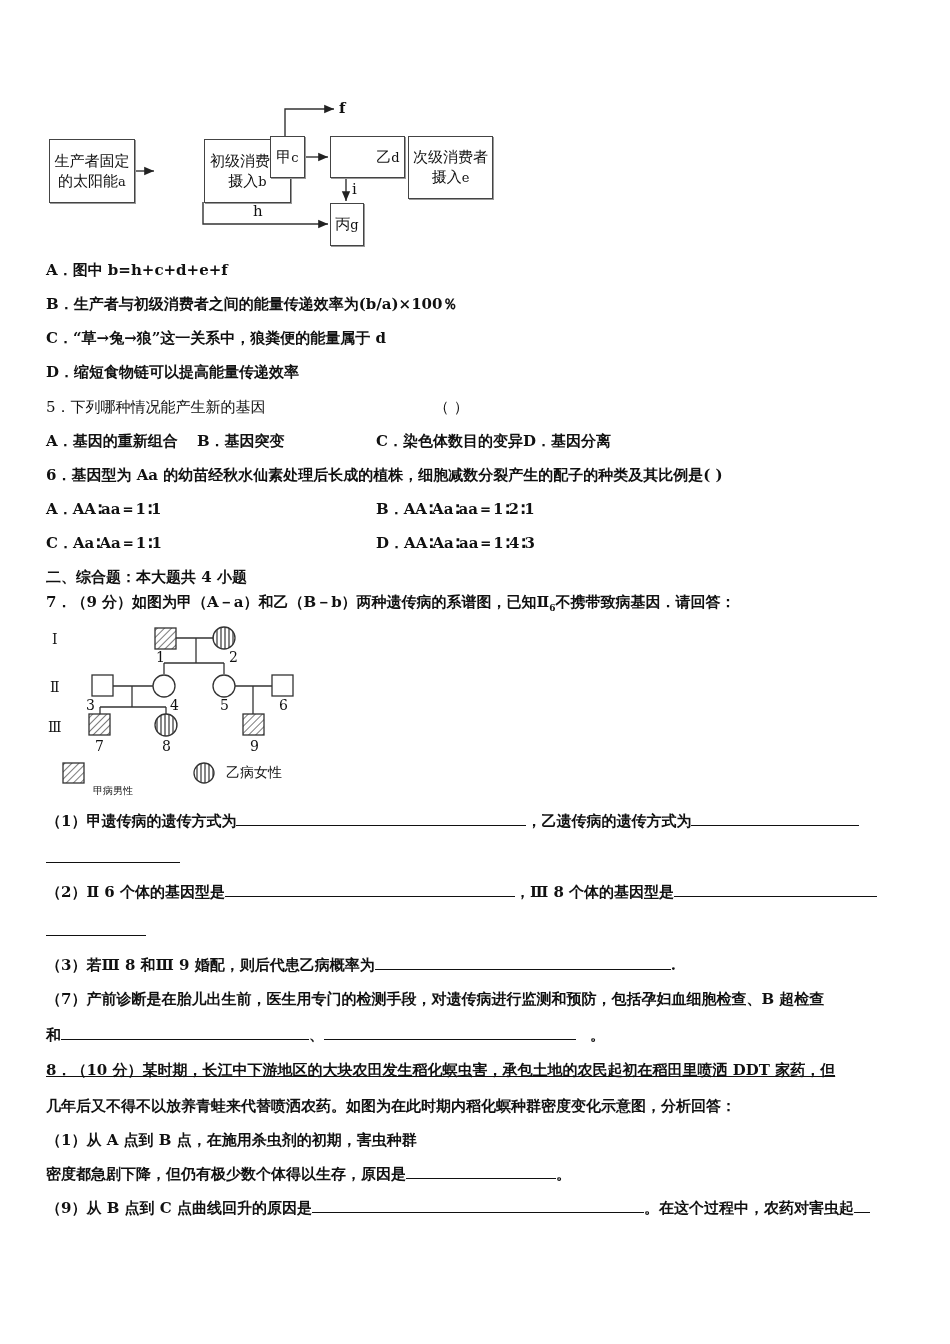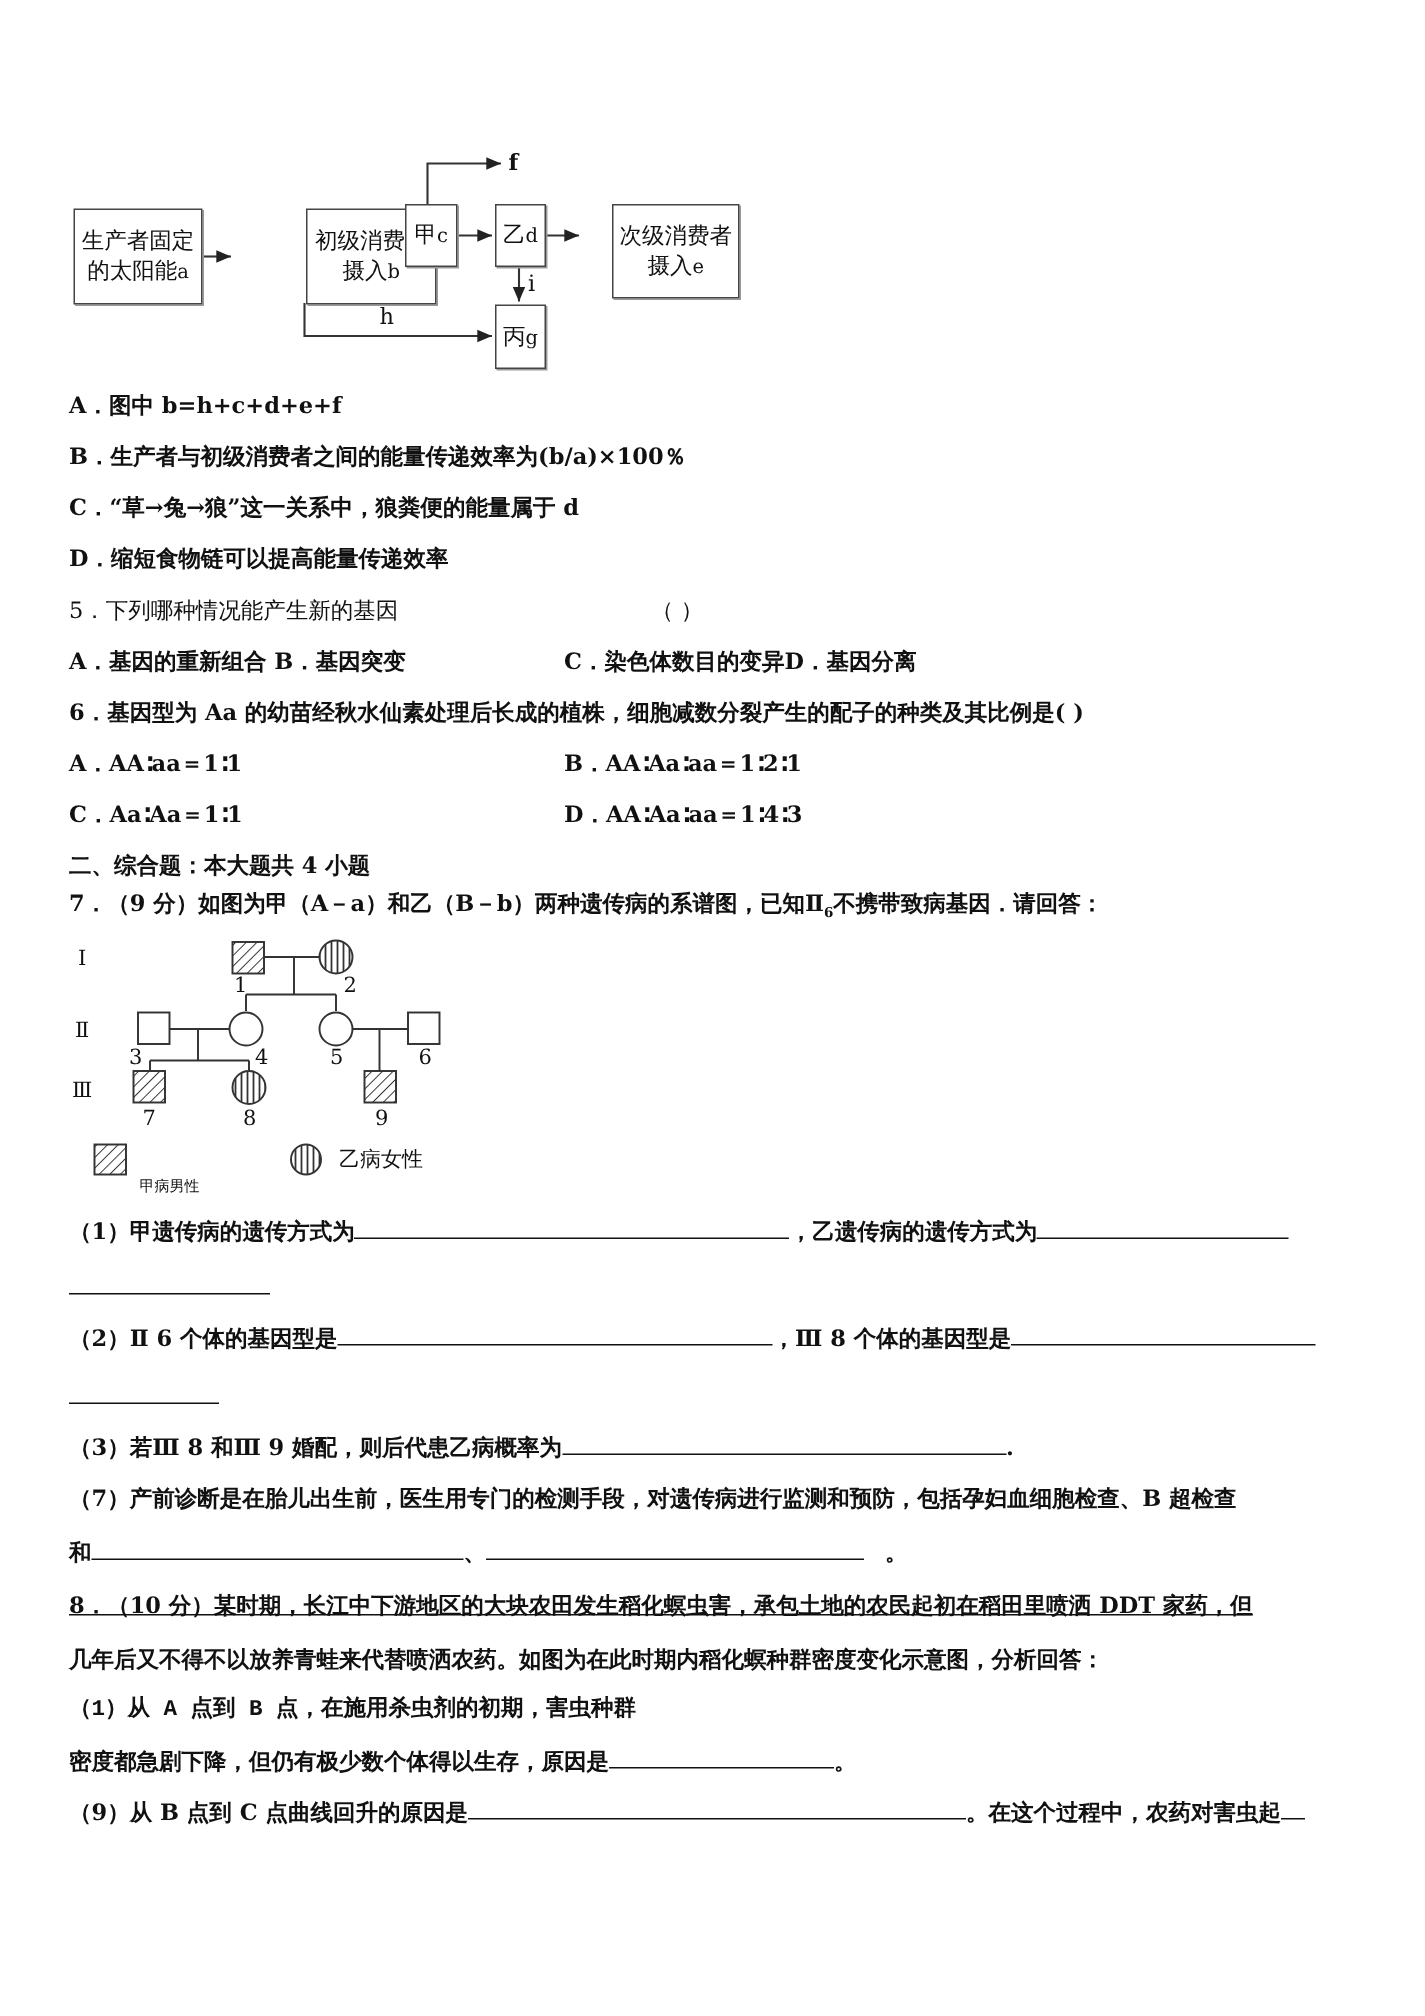--- a/index.html
+++ b/index.html
@@ -39,21 +39,21 @@
 
   <div class="fbox" style="left:49px;top:139px;width:84px;height:62px;">
     <div><span>生产者固定</span><br><span>的太阳能</span><span class="sub">a</span></div>
   </div>
   <div class="fbox" style="left:156px;top:139px;width:85px;height:62px;margin-left:48px;">
     <div><span>初级消费者</span><br><span>摄入</span><span class="sub">b</span></div>
   </div>
   <div class="fbox" style="left:270px;top:136px;width:33px;height:40px;">
     <div><span>甲</span><span class="sub">c</span></div>
   </div>
-  <div class="fbox" style="left:330px;top:136px;width:32px;height:40px;">
+  <div class="fbox" style="left:330px;top:136px;width:32px;height:40px;padding-left:41px;">
     <div><span>乙</span><span class="sub">d</span></div>
   </div>
   <div class="fbox" style="left:408px;top:136px;width:83px;height:61px;">
     <div><span>次级消费者</span><br><span>摄入</span><span class="sub">e</span></div>
   </div>
   <div class="fbox" style="left:330px;top:203px;width:32px;height:41px;">
     <div><span>丙</span><span class="sub">g</span></div>
   </div>
   <div class="lbl b" style="left:339px;top:99px;font-size:15px;">f</div>
   <div class="lbl" style="left:253px;top:202px;font-size:15px;">h</div>
@@ -72,21 +72,21 @@
 <div class="line b" style="top:362px;">
   <span>D．</span><span>缩短食物链可以提高能量传递效率</span>
 </div>
 
 <div class="line" style="top:397px;">
   <span>5．下列哪种情况能产生新的基因</span>
   <span style="position:absolute;left:388px;">（    ）</span>
 </div>
 <div class="line b" style="top:431px;">
   <span><span>A．</span><span>基因的重新组合</span></span>
-  <span style=""><span>B．</span><span>基因突变</span></span>
+  <span style="margin-left:14px;"><span>B．</span><span>基因突变</span></span>
   <span style="position:absolute;left:330px;"><span>C．</span><span>染色体数目的变异</span><span>D．</span><span>基因分离</span></span>
 </div>
 
 <div class="line b" style="top:465px;">6．基因型为 Aa 的幼苗经秋水仙素处理后长成的植株，细胞减数分裂产生的配子的种类及其比例是(        )</div>
 <div class="line b" style="top:499px;">
   <span>A．</span><span>AA∶aa＝1∶1</span>
 </div>
 <div class="line b" style="top:499px;left:376px;">
   <span>B．</span><span>AA∶Aa∶aa＝1∶2∶1</span>
 </div>
@@ -173,19 +173,19 @@
   <span>（3）若Ⅲ 8 和Ⅲ 9 婚配，则后代患乙病概率为</span><span class="blank" style="width:296px;"></span><span>.</span>
 </div>
 
 <div class="line b" style="top:989px;">（7）产前诊断是在胎儿出生前，医生用专门的检测手段，对遗传病进行监测和预防，包括孕妇血细胞检查、B 超检查</div>
 <div class="line b" style="top:1025px;">
   <span>和</span><span class="blank" style="width:248px;"></span><span>、</span><span class="blank" style="width:252px;"></span><span style="margin-left:14px;">。</span>
 </div>
 
 <div class="line b" style="top:1060px;text-decoration:underline;">8．（10 分）某时期，长江中下游地区的大块农田发生稻化螟虫害，承包土地的农民起初在稻田里喷洒 DDT 家药，但</div>
 <div class="line b" style="top:1096px;">几年后又不得不以放养青蛙来代替喷洒农药。如图为在此时期内稻化螟种群密度变化示意图，分析回答：</div>
-<div class="line b" style="top:1130px;font-family:Liberation Mono, monospace;">（1）从 A 点到 B 点，在施用杀虫剂的初期，害虫种群</div>
+<div class="line b" style="top:1130px;">（1）从 A 点到 B 点，在施用杀虫剂的初期，害虫种群</div>
 <div class="line b" style="top:1164px;">
   <span>密度都急剧下降，但仍有极少数个体得以生存，原因是</span><span class="blank" style="width:150px;"></span><span>。</span>
 </div>
 <div class="line b" style="top:1198px;">
   <span>（9）从 B 点到 C 点曲线回升的原因是</span><span class="blank" style="width:332px;"></span><span>。在这个过程中，农药对害虫起</span><span class="blank" style="width:16px;"></span>
 </div>
 
 </body></html>

